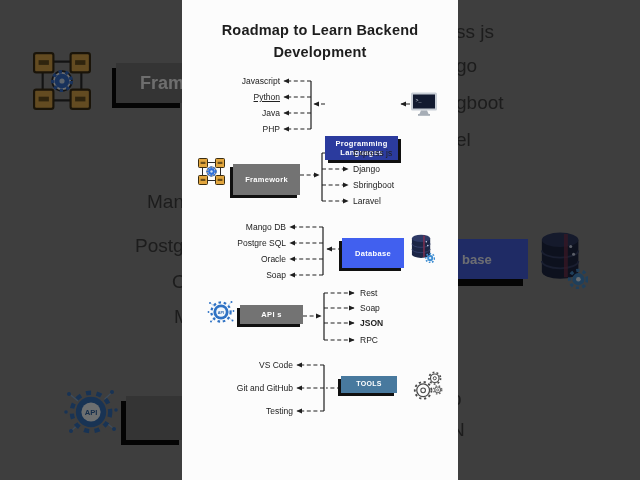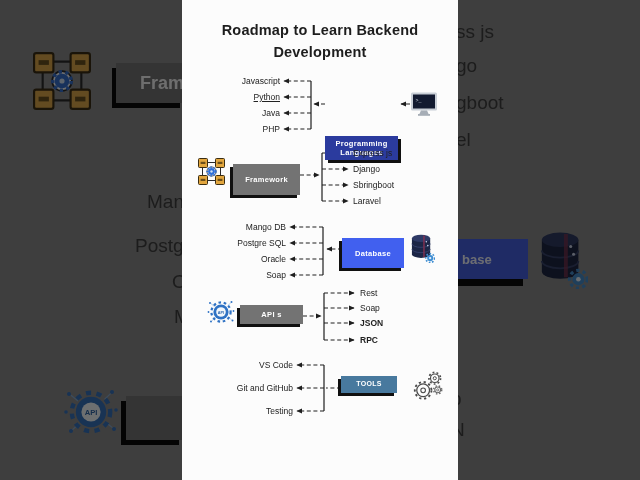--- a/index.html
+++ b/index.html
@@ -267,21 +267,21 @@
         <circle cx="14" cy="14" r="4.8" fill="#f2f6fa"></circle>
         <text x="14" y="15.6" text-anchor="middle" font-size="3.8" font-weight="bold" fill="#2b66ad" font-family="Liberation Sans,sans-serif">API</text>
       </svg>
     </div>
     <div class="nbox c-red sh-l" style="left:58px;top:305px;width:63px;height:19px;">
       <span>API s</span>
     </div>
     <span class="item" style="left:178px;top:288px;">Rest</span>
     <span class="item" style="left:178px;top:303px;">Soap</span>
     <span class="item" style="left:178px;top:318px;font-weight:bold;">JSON</span>
-    <span class="item" style="left:178px;top:335px;font-weight:bold;">RPC</span>
+    <span class="item" style="left:178px;top:335px;">RPC</span>
 
     <span class="item r" style="right:165px;top:360px;">VS Code</span>
     <span class="item r" style="right:165px;top:383px;">Git and GitHub</span>
     <span class="item r" style="right:165px;top:406px;">Testing</span>
     <div class="nbox c-tools sh-l" style="left:159px;top:376px;width:56px;height:17px;font-size:7px;">
       <span>TOOLS</span>
     </div>
     <div class="icon" style="left:230px;top:369px;">
       <svg width="31" height="33" viewBox="0 0 32 34" fill="none">
         <g stroke="#4a4a4a">

